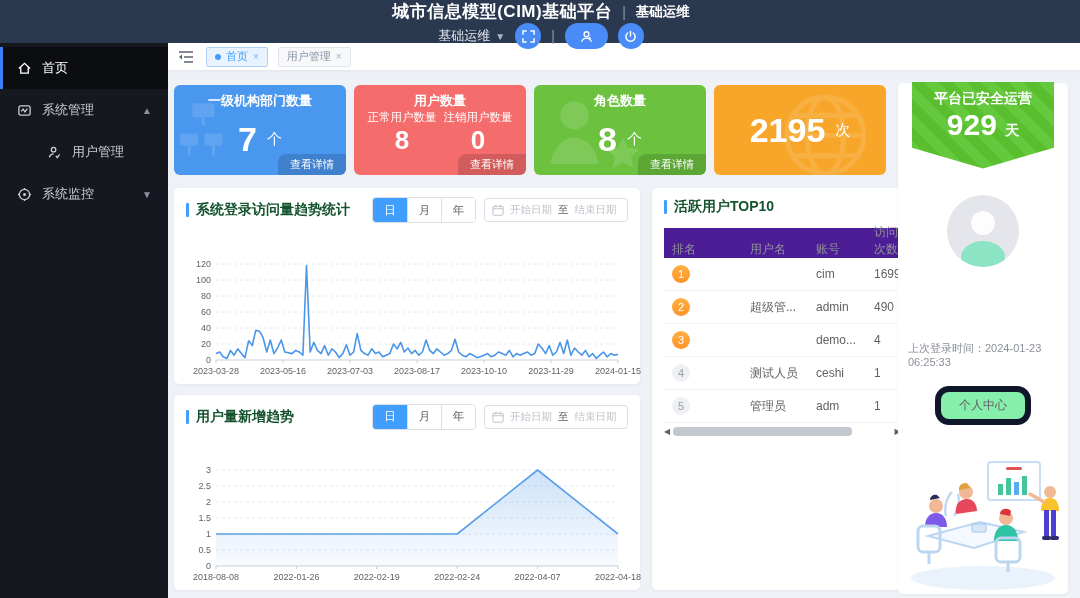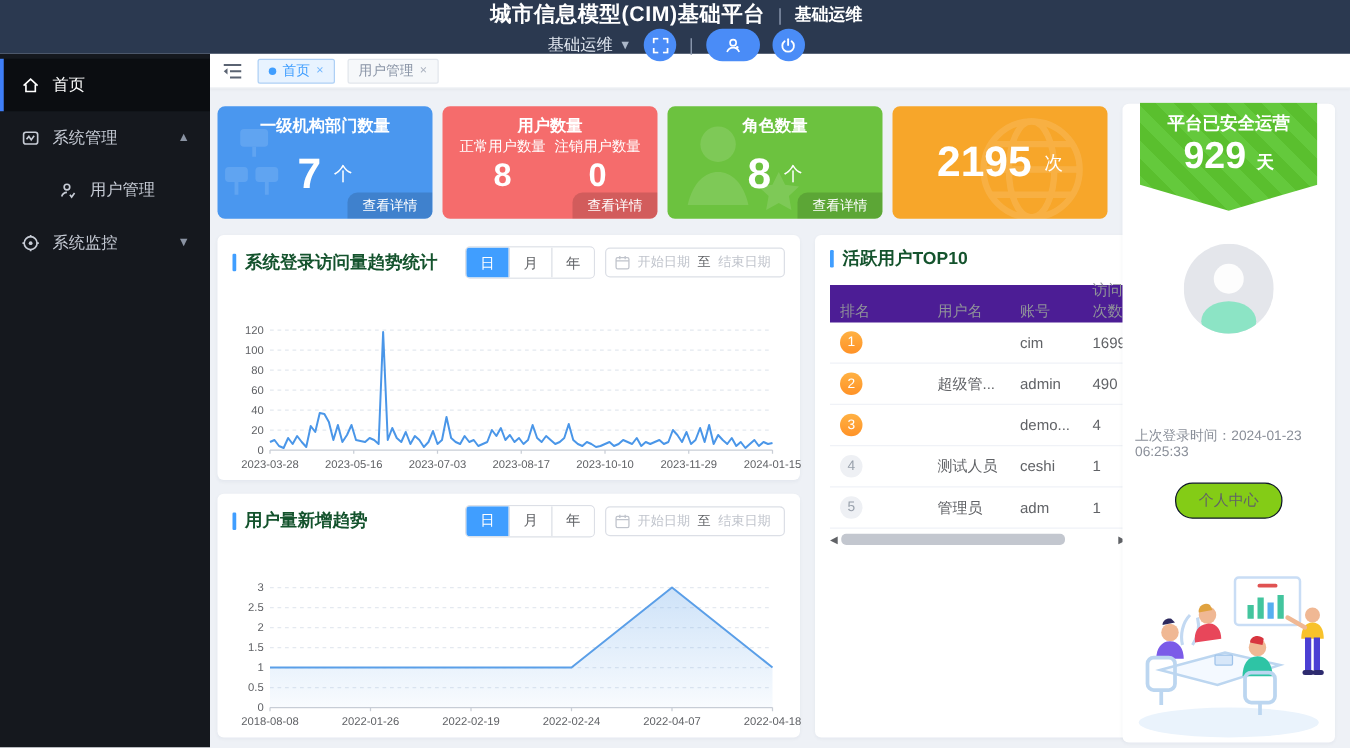--- a/index.html
+++ b/index.html
@@ -104,21 +104,21 @@
   .profile { height:100%; padding:0 10px; display:flex; flex-direction:column; align-items:center; position:relative; margin-top:4px; }
   .ribbon { width:142px; margin-top:-1px; padding:8px 0 26px 0; text-align:center; color:#fff;
     background:repeating-linear-gradient(45deg,#5abf2e 0 10px,#64c93c 10px 20px);
     clip-path:polygon(0 0,100% 0,100% 76%,50% 100%,0 76%); }
   .ribbon .r1 { font-size:14px; font-weight:bold; }
   .ribbon .r2 { font-size:30px; font-weight:bold; line-height:1.15; }
   .ribbon .r2 small { font-size:14px; font-weight:bold; }
   .avatar { margin-top:26px; }
   .login-time { margin-top:74px; font-size:11px; color:#8a8f99; }
   .pc-btn { margin-top:18px; padding:5px 18px; font-size:12px; color:#606266;
-    border:1px solid #0f172a; border-radius:14px; background:#84cc16; cursor:pointer; }
+    border:6px solid #0f172a; border-radius:14px; background:#86efac; cursor:pointer; }
   .illus { position:absolute; bottom:2px; left:0; right:0; display:flex; justify-content:center; }
 </style>
 </head>
 <body>
 
 <div class="navbar">
   <div class="nav-left">
     <span class="nav-title">城市信息模型(CIM)基础平台</span>
     <span class="nav-sep">|</span>
     <span class="nav-sub">基础运维</span>

